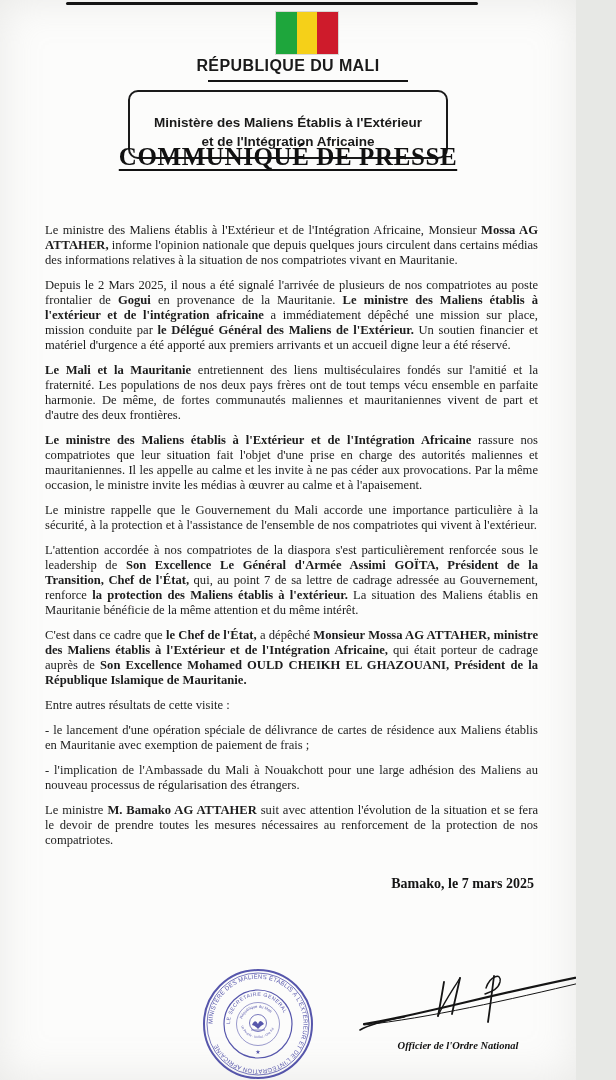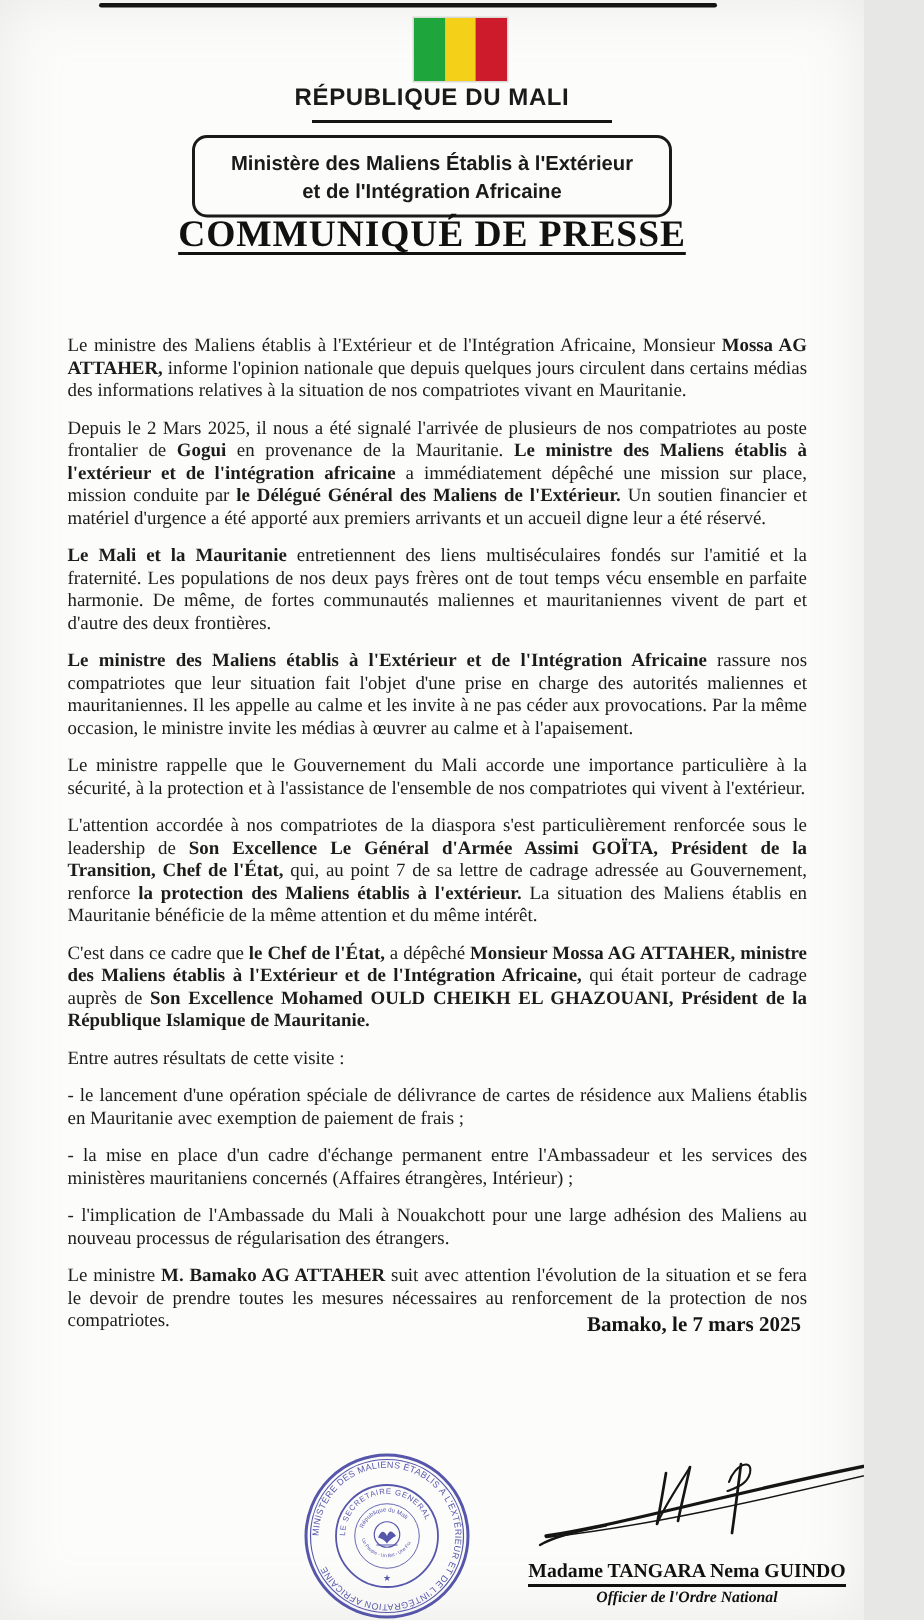--- a/index.html
+++ b/index.html
@@ -6,21 +6,21 @@
   body{background:#e7e8e5;font-family:"Liberation Serif",serif;}
   .page{position:relative;width:576px;height:1080px;background:#fcfcfb;overflow:hidden;
         box-shadow:inset 0 0 40px rgba(180,180,175,.25);}
   .top-rule{position:absolute;left:66px;top:2px;width:412px;height:3px;background:#141414;border-radius:2px;}
   .flag{position:absolute;left:276px;top:12px;width:62px;height:42px;display:flex;box-shadow:0 0 0 1px #d8d8d4;}
   .flag div{flex:1;}
   .republic{position:absolute;left:0;right:0;top:57px;text-align:center;
             font-family:"Liberation Sans",sans-serif;font-weight:bold;font-size:16px;letter-spacing:.4px;color:#1a1a1a;}
   .republic-underline{position:absolute;left:208px;top:80px;width:200px;height:2px;background:#141414;}
   .ministry-box{position:absolute;left:50%;top:90px;transform:translateX(-50%);width:296px;
-                border:2px solid #1a1a1a;border-radius:10px;padding:8px 10px 6px;text-align:center;
+                border:2px solid #1a1a1a;border-radius:10px;padding:22px 10px 6px;text-align:center;
                 font-family:"Liberation Sans",sans-serif;font-weight:bold;font-size:13.5px;line-height:1.38;color:#1a1a1a;}
   .doc-title{position:absolute;left:0;right:0;top:143px;text-align:center;}
   .doc-title span{font-weight:bold;font-size:25px;letter-spacing:.6px;color:#111;
                   text-decoration:underline;text-decoration-thickness:2px;text-underline-offset:4px;}
   .body-text{position:absolute;left:45px;right:38px;top:187px;
              font-size:12.6px;line-height:15px;text-align:justify;color:#1c1c1c;margin-top:36px;}
   .body-text p{margin:0 0 10px 0;}
   .body-text b{font-weight:bold;}
   .dateline{position:absolute;right:42px;top:876px;font-weight:bold;font-size:14px;color:#151515;}
   .sig-block{position:absolute;left:352px;top:930px;width:240px;text-align:center;
@@ -59,21 +59,20 @@
   <div class="body-text">
       <p><span>Le ministre des Maliens établis à l'Extérieur et de l'Intégration Africaine, Monsieur </span><b>Mossa AG ATTAHER,</b><span> informe l'opinion nationale que depuis quelques jours circulent dans certains médias des informations relatives à la situation de nos compatriotes vivant en Mauritanie.</span></p>
       <p><span>Depuis le 2 Mars 2025, il nous a été signalé l'arrivée de plusieurs de nos compatriotes au poste frontalier de </span><b>Gogui</b><span> en provenance de la Mauritanie. </span><b>Le ministre des Maliens établis à l'extérieur et de l'intégration africaine</b><span> a immédiatement dépêché une mission sur place, mission conduite par </span><b>le Délégué Général des Maliens de l'Extérieur.</b><span> Un soutien financier et matériel d'urgence a été apporté aux premiers arrivants et un accueil digne leur a été réservé.</span></p>
       <p><b>Le Mali et la Mauritanie</b><span> entretiennent des liens multiséculaires fondés sur l'amitié et la fraternité. Les populations de nos deux pays frères ont de tout temps vécu ensemble en parfaite harmonie. De même, de fortes communautés maliennes et mauritaniennes vivent de part et d'autre des deux frontières.</span></p>
       <p><b>Le ministre des Maliens établis à l'Extérieur et de l'Intégration Africaine</b><span> rassure nos compatriotes que leur situation fait l'objet d'une prise en charge des autorités maliennes et mauritaniennes. Il les appelle au calme et les invite à ne pas céder aux provocations. Par la même occasion, le ministre invite les médias à œuvrer au calme et à l'apaisement.</span></p>
       <p><span>Le ministre rappelle que le Gouvernement du Mali accorde une importance particulière à la sécurité, à la protection et à l'assistance de l'ensemble de nos compatriotes qui vivent à l'extérieur.</span></p>
       <p><span>L'attention accordée à nos compatriotes de la diaspora s'est particulièrement renforcée sous le leadership de </span><b>Son Excellence Le Général d'Armée Assimi GOÏTA, Président de la Transition, Chef de l'État,</b><span> qui, au point 7 de sa lettre de cadrage adressée au Gouvernement, renforce </span><b>la protection des Maliens établis à l'extérieur.</b><span> La situation des Maliens établis en Mauritanie bénéficie de la même attention et du même intérêt.</span></p>
       <p><span>C'est dans ce cadre que </span><b>le Chef de l'État,</b><span> a dépêché </span><b>Monsieur Mossa AG ATTAHER, ministre des Maliens établis à l'Extérieur et de l'Intégration Africaine,</b><span> qui était porteur de cadrage auprès de </span><b>Son Excellence Mohamed OULD CHEIKH EL GHAZOUANI, Président de la République Islamique de Mauritanie.</b></p>
       <p><span>Entre autres résultats de cette visite :</span></p>
       <p><span>- le lancement d'une opération spéciale de délivrance de cartes de résidence aux Maliens établis en Mauritanie avec exemption de paiement de frais ;</span></p>
-      <p><span>- la mise en place d'un cadre d'échange permanent entre l'Ambassadeur et les services des ministères mauritaniens concernés (Affaires étrangères, Intérieur) ;</span></p>
       <p><span>- l'implication de l'Ambassade du Mali à Nouakchott pour une large adhésion des Maliens au nouveau processus de régularisation des étrangers.</span></p>
       <p><span>Le ministre </span><b>M. Bamako AG ATTAHER</b><span> suit avec attention l'évolution de la situation et se fera le devoir de prendre toutes les mesures nécessaires au renforcement de la protection de nos compatriotes.</span></p>
     </div>
 
   <div class="dateline">Bamako, le 7 mars 2025</div>
 
 
   <svg class="stamp" width="128" height="118" viewBox="0 0 128 118" style="opacity: 0.85; color: rgb(58, 58, 158);">
     <g fill="none" stroke="currentColor">
       <circle cx="64" cy="62" r="54" stroke-width="2"></circle>
@@ -114,17 +113,16 @@
       <path d="M 2,72 C 12,66 30,62 46,59" stroke-width="1.6"></path>
       <path d="M 86,24 C 84,36 82,48 80,58" stroke-width="1.8"></path>
       <path d="M 102,20 C 99,34 96,46 94,56" stroke-width="1.8"></path>
       <path d="M 80,58 C 86,44 96,30 102,20" stroke-width="1.4"></path>
       <path d="M 128,30 c 4,-12 16,-16 14,-6 c -2,8 -10,10 -15,12" stroke-width="1.4"></path>
       <path d="M 136,18 C 134,34 132,50 130,64" stroke-width="1.8"></path>
     </g>
   </svg>
 
   <div class="name-block">
-    <div class="name">Madame TANGARA Nema GUINDO</div>
     <div class="role">Officier de l'Ordre National</div>
   </div>
 
 </div>
 
 </body></html>

